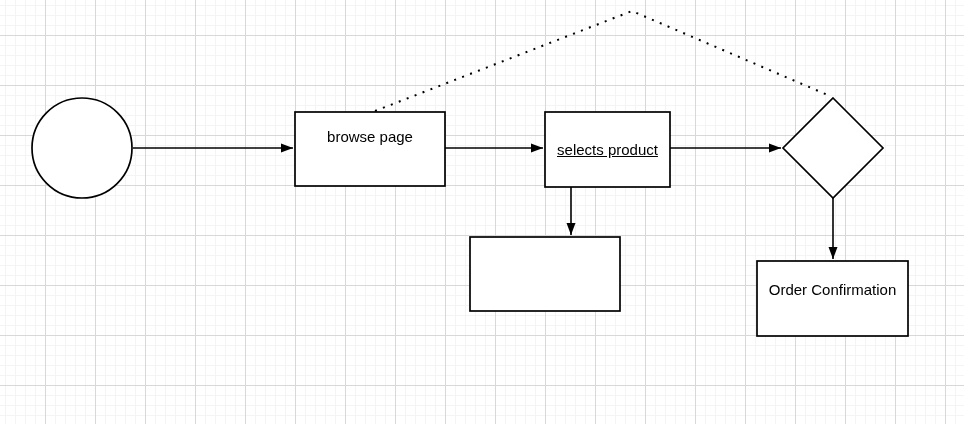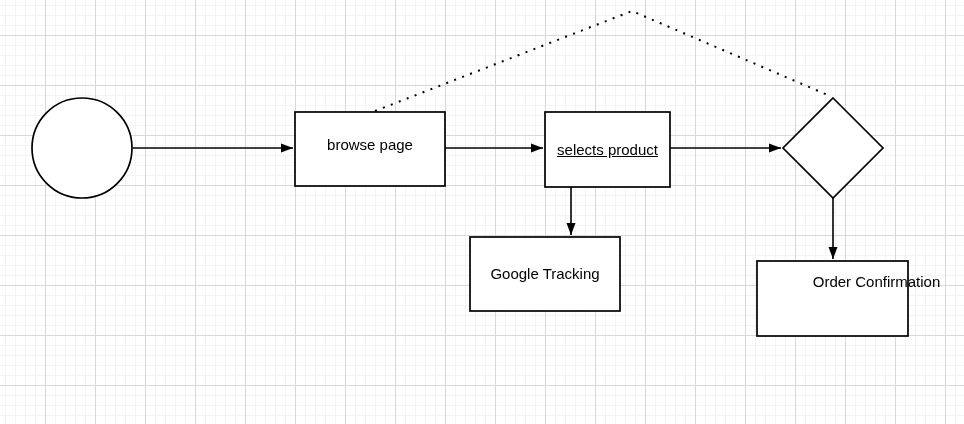--- a/index.html
+++ b/index.html
@@ -76,22 +76,21 @@
     <line class="edge" x1="833" y1="198" x2="833" y2="259" marker-end="url(#arrowhead)"></line>
 
     <circle class="shape" cx="82" cy="148" r="50"></circle>
     <rect class="shape" x="295" y="112" width="150" height="74"></rect>
     <rect class="shape" x="545" y="112" width="125" height="75"></rect>
     <polygon class="shape" points="833,98 883,148 833,198 783,148"></polygon>
     <rect class="shape" x="470" y="237" width="150" height="74"></rect>
     <rect class="shape" x="757" y="261" width="151" height="75"></rect>
   </svg>
 
-  <div class="node-label" style="left:295px; top:108px; width:150px; height:74px;">browse page</div>
+  <div class="node-label" style="left:295px; top:100px; width:150px; height:74px;">browse page</div>
 
   <div class="node-label" style="left:545px; top:112px; width:125px; height:75px;text-decoration:underline;">selects product</div>
 
 
-  <div class="node-label" style="left:470px; top:237px; width:150px; height:74px;">Google Tracking</div>
 
-  <div class="node-label" style="left:757px; top:244px; width:151px; height:75px;padding-left:44px;">Order Confirmation</div>
+  <div class="node-label" style="left:757px; top:252px; width:151px; height:75px;">Order Confirmation</div>
 
 </div>
 
 </body></html>

